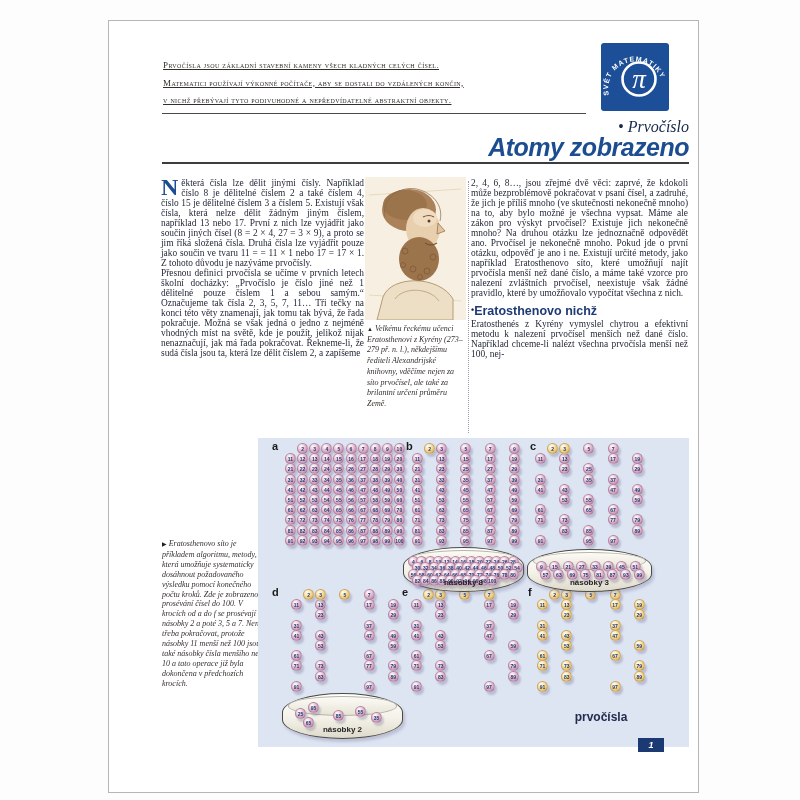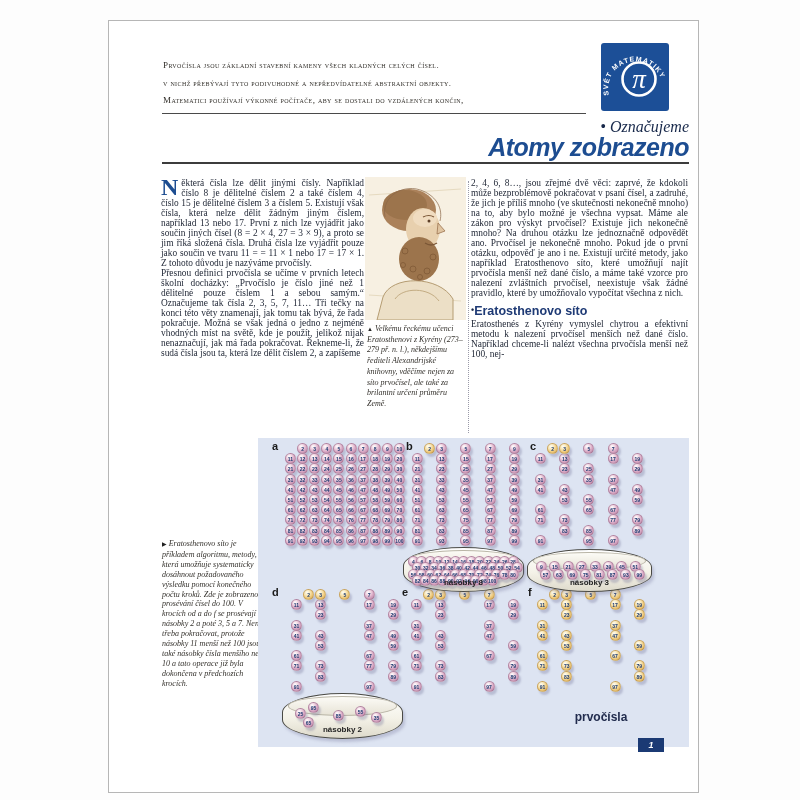--- a/index.html
+++ b/index.html
@@ -3,21 +3,21 @@
 <meta charset="utf-8">
 <style>
   html,body{margin:0;padding:0;background:#ffffff;}
   #canvas{position:relative;width:800px;height:800px;background:#fdfdfd;overflow:hidden;
           font-family:"Liberation Serif",serif;}
   .abs{position:absolute;}
   #page{left:108px;top:20px;width:589px;height:771px;background:#ffffff;border:1px solid #b6b6b6;}
 
   
   .quote{left:54px;top:36px;width:430px;font-size:9px;line-height:17.5px;
-         font-variant:small-caps;letter-spacing:.4px;color:#33302b;}
+         font-variant:small-caps;letter-spacing:.4px;color:#33302b;text-decoration:underline;}
   .rule1{left:53px;top:92px;width:424px;height:1px;background:#4a4a4a;}
   .rule2{left:53px;top:141px;width:527px;height:2px;background:#3c3c3c;}
   .kicker{left:292px;top:97px;width:288px;text-align:right;font-style:italic;
           font-size:16px;color:#17284a;}
   .title{left:192px;top:112px;width:388px;text-align:right;
          font-family:"Liberation Sans",sans-serif;font-weight:bold;font-style:italic;
          font-size:25px;color:#1d4d91;letter-spacing:-.5px;}
   .logo{left:492px;top:22px;width:68px;height:68px;}
 
   
@@ -63,40 +63,40 @@
         font-size:9px;text-align:center;line-height:14px;}
 </style>
 </head>
 <body>
 
 <div id="canvas">
  <div id="page" class="abs">
 
   <div class="abs quote">
     <div>Prvočísla jsou základní stavební kameny všech kladných celých čísel.</div>
+    <div>Matematici používají výkonné počítače, aby se dostali do vzdálených končin,</div>
     <div>v nichž přebývají tyto podivuhodné a nepředvídatelné abstraktní objekty.</div>
-    <div>Matematici používají výkonné počítače, aby se dostali do vzdálených končin,</div>
   </div>
 
   <div class="abs logo">
     <svg width="68" height="68" viewBox="0 0 68 68">
       <rect x="0" y="0" width="68" height="68" rx="3" fill="#1c4f97"></rect>
       <circle cx="38" cy="36" r="16.5" fill="none" stroke="#ffffff" stroke-width="2.6"></circle>
       <text x="38" y="45" text-anchor="middle" font-family="Liberation Serif, serif" font-style="italic" font-size="27" fill="#ffffff">π</text>
       <defs>
             <path id="arcp" d="M 9,56 A 27.5,27.5 0 1 1 62,44" fill="none"></path>
           </defs>
       <text font-family="Liberation Sans, sans-serif" font-size="7" font-weight="bold" fill="#ffffff" letter-spacing="1.1">
         <textPath href="#arcp" startOffset="4">SVĚT MATEMATIKY</textPath>
       </text>
     </svg>
   </div>
 
   <div class="abs rule1"></div>
-  <div class="abs kicker">• Označujeme</div>
+  <div class="abs kicker">• Prvočíslo</div>
   <div class="abs title">Atomy zobrazeno</div>
   <div class="abs rule2"></div>
 
   <div class="abs bodytxt col1">
     <p style="margin:0;"><span class="dropcap">N</span><span>ěkterá čísla lze dělit jinými čísly. Například číslo 8 je dělitelné číslem 2 a také číslem 4, číslo 15 je dělitelné číslem 3 a číslem 5. Existují však čísla, která nelze dělit žádným jiným číslem, například 13 nebo 17. První z nich lze vyjádřit jako součin jiných čísel (8 = 2 × 4, 27 = 3 × 9), a proto se jim říká složená čísla. Druhá čísla lze vyjádřit pouze jako součin ve tvaru 11 = = 11 × 1 nebo 17 = 17 × 1. Z tohoto důvodu je nazýváme prvočísly.</span></p>
     <p style="margin:0;">Přesnou definici prvočísla se učíme v prvních letech školní docházky: „Prvočíslo je číslo jiné než 1 dělitelné pouze číslem 1 a sebou samým.“ Označujeme tak čísla 2, 3, 5, 7, 11… Tři tečky na konci této věty znamenají, jak tomu tak bývá, že řada pokračuje. Možná se však jedná o jedno z nejméně vhodných míst na světě, kde je použít, jelikož nijak nenaznačují, jak má řada pokračovat. Řekneme-li, že sudá čísla jsou ta, která lze dělit číslem 2, a zapíšeme</p>
   </div>
 
   <div class="abs portrait">
     <svg width="101" height="143" viewBox="0 0 101 143">
@@ -129,21 +129,21 @@
   </div>
   <div class="abs caption cap2">
     <span class="tri">▲</span>
     <span>Velkému řeckému učenci Eratosthenovi z Kyrény (273–279 př. n. l.), někdejšímu řediteli Alexandrijské knihovny, vděčíme nejen za síto prvočísel, ale také za brilantní určení průměru Země.</span>
   </div>
 
   <div class="abs colsep"></div>
 
   <div class="abs bodytxt col3">
     <p style="margin:0;">2, 4, 6, 8…, jsou zřejmé dvě věci: zaprvé, že kdokoli může bezproblémově pokračovat v psaní čísel, a zadruhé, že jich je příliš mnoho (ve skutečnosti nekonečně mnoho) na to, aby bylo možné je všechna vypsat. Máme ale zákon pro výskyt prvočísel? Existuje jich nekonečně mnoho? Na druhou otázku lze jednoznačně odpovědět ano. Prvočísel je nekonečně mnoho. Pokud jde o první otázku, odpověď je ano i ne. Existují určité metody, jako například Eratosthenovo síto, které umožňují najít prvočísla menší než dané číslo, a máme také vzorce pro nalezení zvláštních prvočísel, neexistuje však žádné pravidlo, které by umožňovalo vypočítat všechna z nich.</p>
-    <div class="subhead"><span class="bdot">•</span><span>Eratosthenovo síto</span></div>
+    <div class="subhead"><span class="bdot">•</span><span>Eratosthenovo nichž</span></div>
     <p style="margin:0;">Eratosthenés z Kyrény vymyslel chytrou a efektivní metodu k nalezení prvočísel menších než dané číslo. Například chceme-li nalézt všechna prvočísla menší než 100, nej-</p>
   </div>
 
   <div class="abs sidecap">
     <span class="tri">▶</span>
     <span>Eratosthenovo síto je příkladem algoritmu, metody, která umožňuje systematicky dosáhnout požadovaného výsledku pomocí konečného počtu kroků. Zde je zobrazeno prosévání čísel do 100. V krocích od a do f se prosévají násobky 2 a poté 3, 5 a 7. Není třeba pokračovat, protože násobky 11 menší než 100 jsou také násobky čísla menšího než 10 a tato operace již byla dokončena v předchozích krocích.</span>
   </div>
 
   <div id="panel" class="abs">
     <div class="primes-label" style="left:283px;top:272px;width:120px;">prvočísla</div>

